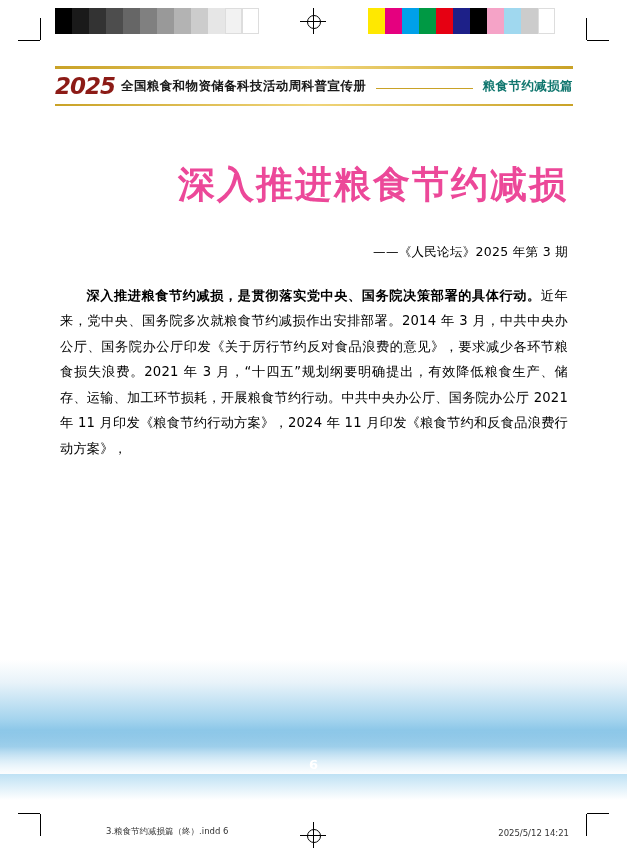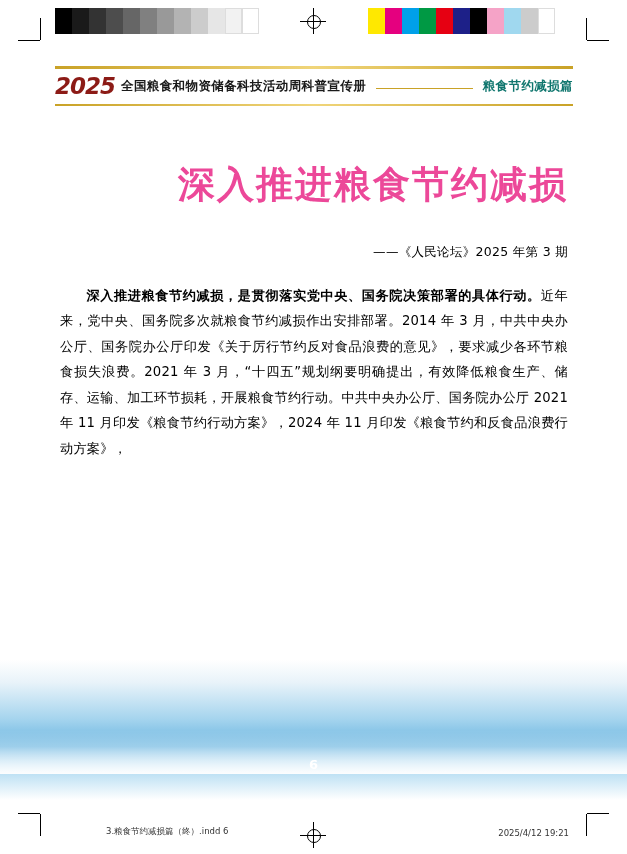--- a/index.html
+++ b/index.html
@@ -175,15 +175,15 @@
 
     <p class="body">
       <span class="lead">深入推进粮食节约减损，是贯彻落实党中央、国务院决策部署的具体行动。</span><span>近年来，党中央、国务院多次就粮食节约减损作出安排部署。2014 年 3 月，中共中央办公厅、国务院办公厅印发《关于厉行节约反对食品浪费的意见》，要求减少各环节粮食损失浪费。2021 年 3 月，“十四五”规划纲要明确提出，有效降低粮食生产、储存、运输、加工环节损耗，开展粮食节约行动。中共中央办公厅、国务院办公厅 2021 年 11 月印发《粮食节约行动方案》，2024 年 11 月印发《粮食节约和反食品浪费行动方案》，</span>
     </p>
   </div>
 
   <div class="deco"></div>
   <div class="folio">6</div>
 
   <div class="slug-left">3.粮食节约减损篇（终）.indd  6</div>
-  <div class="slug-right">2025/4/12  19:21</div>
+  <div class="slug-right">2025/5/12  14:21</div>
 
 </div>
 
 </body></html>

